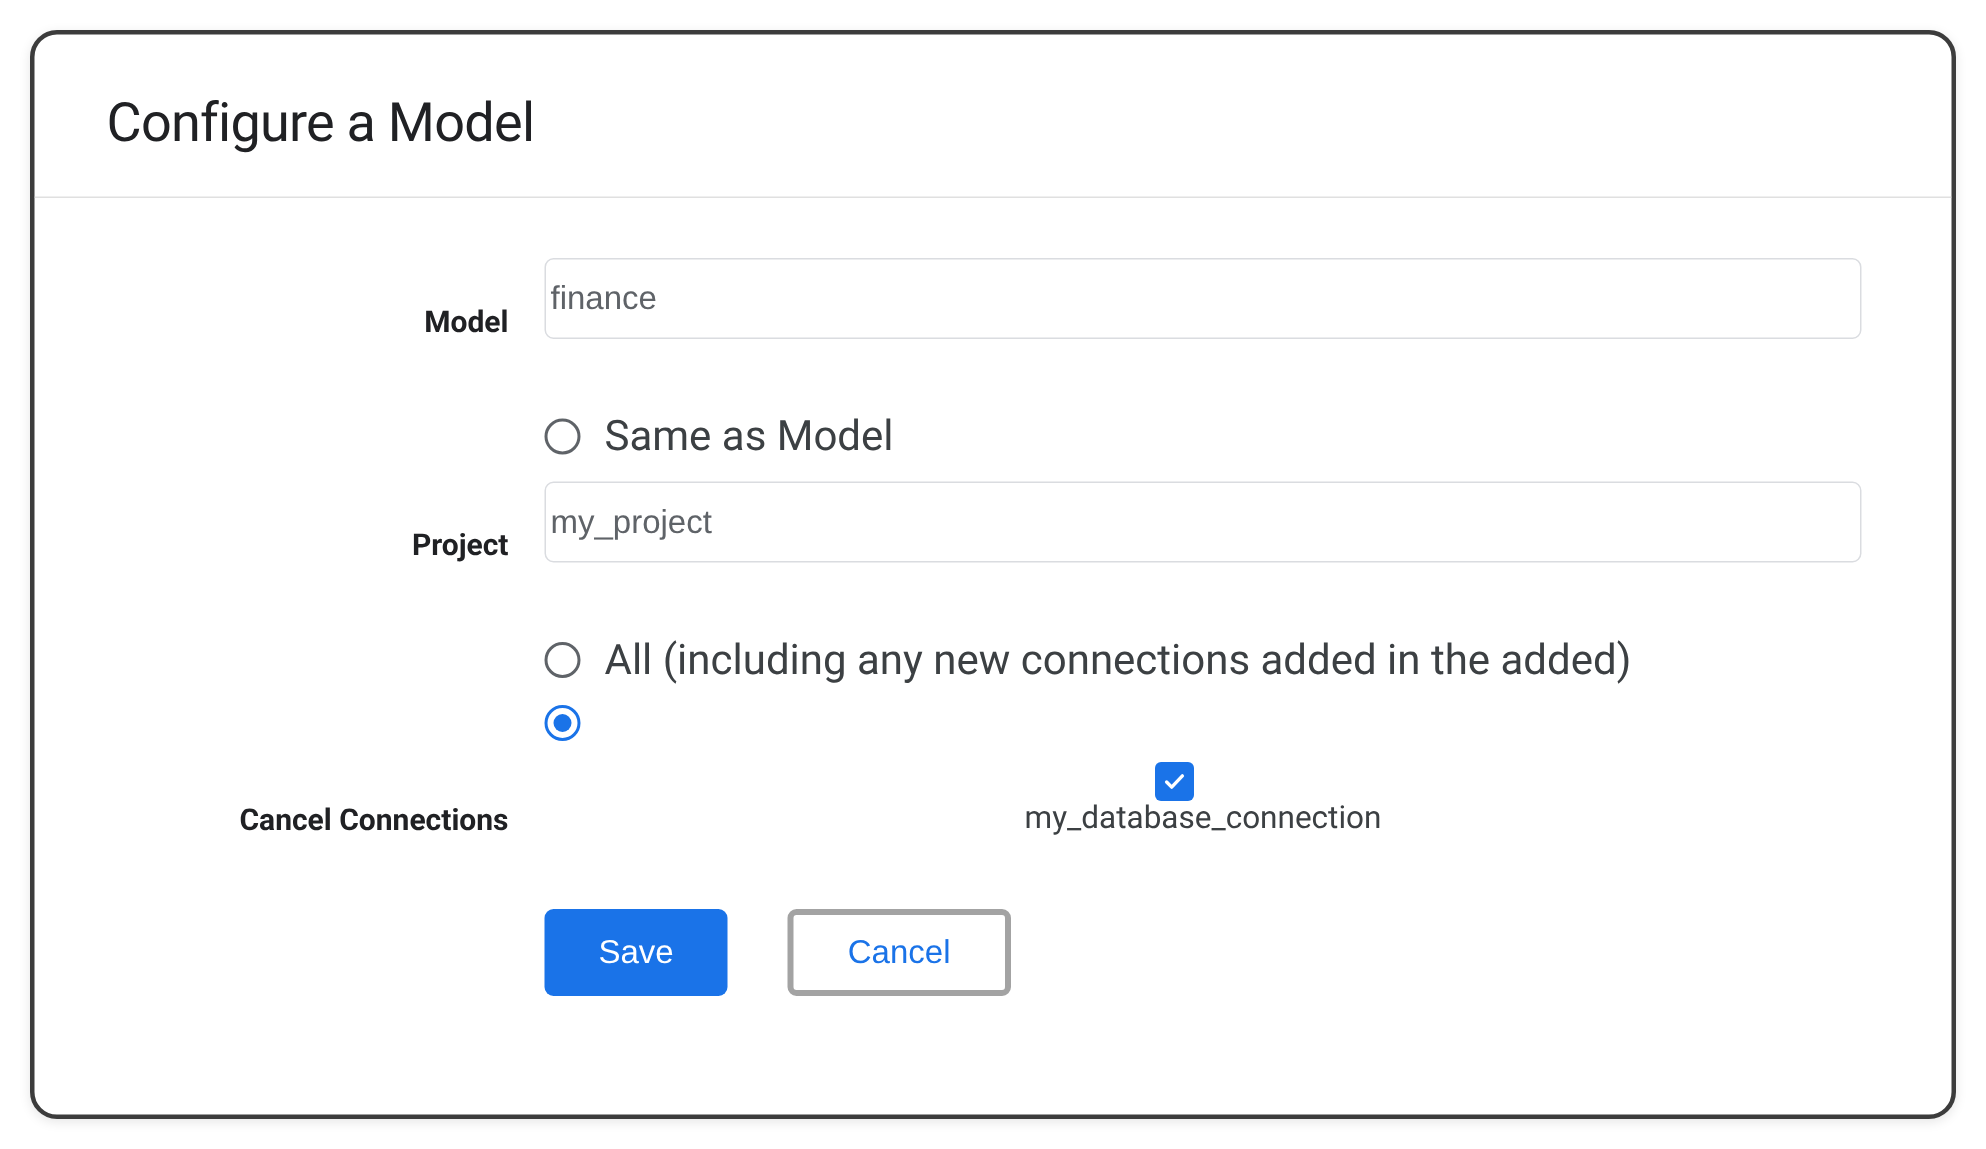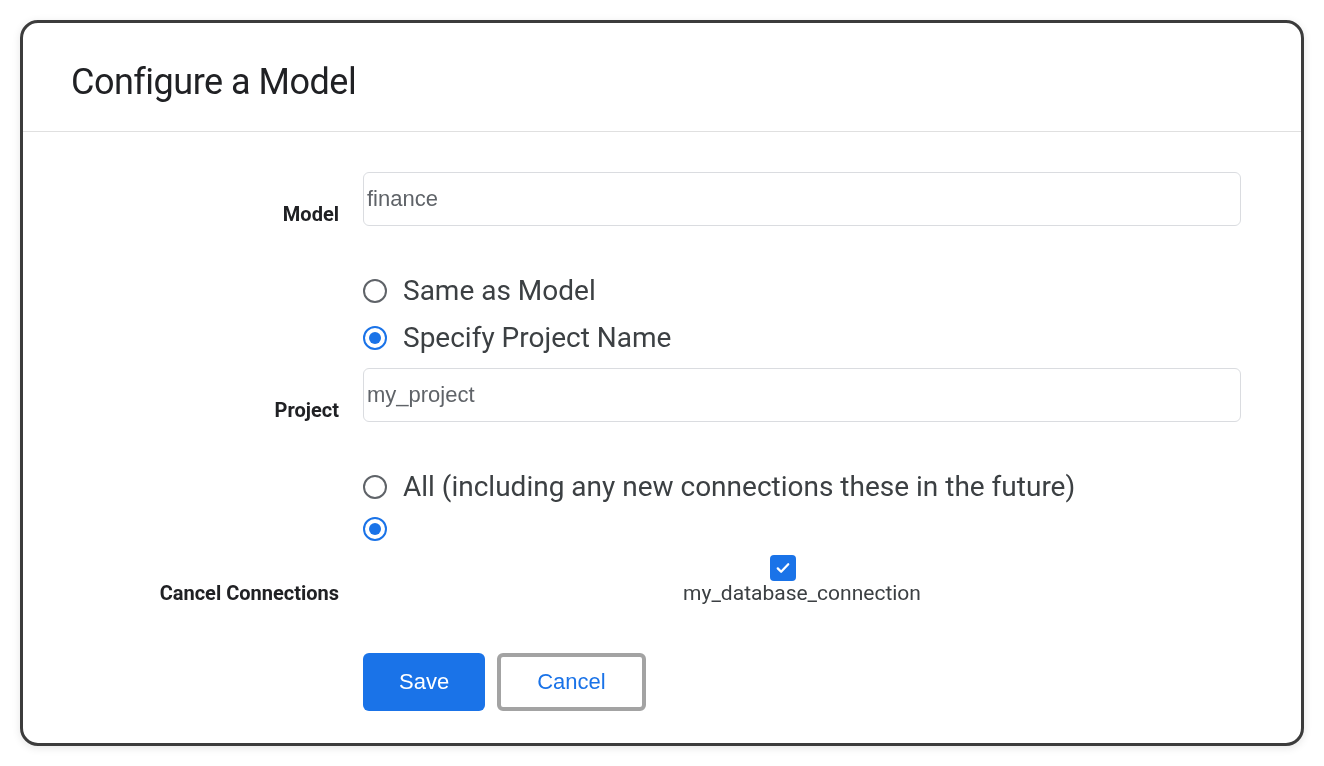--- a/index.html
+++ b/index.html
@@ -119,21 +119,21 @@
       justify-content: center;
       margin-right: 38px;
       flex-shrink: 0;
     }
     .checkbox-label {
       font-size: 21px;
       color: #3c4043;
     }
     .button-row {
       display: flex;
-      gap: 12px;
+      gap: 40px;
       margin-left: 280px;
       margin-top: 0px;
     }
     .btn {
       height: 58px;
       padding: 0 36px;
       font-size: 22px;
       border-radius: 6px;
       cursor: pointer;
       display: inline-flex;
@@ -168,38 +168,32 @@
       </div>
     </div>
 
     <div class="form-row">
       <div class="form-label top">Project</div>
       <div class="form-control">
         <div class="radio-row">
           <span class="radio-circle"></span>
           <span class="radio-label">Same as Model</span>
         </div>
-        <div class="radio-row">
-          <span class="radio-circle selected">
-            <span class="radio-dot"></span>
-          </span>
-          <span class="radio-label">Specify Project Name</span>
-        </div>
         <div class="sub-input">
           <input type="text" class="text-input" value="my_project" style="">
         </div>
       </div>
     </div>
 
     <div class="form-row">
       <div class="form-label top">Cancel Connections</div>
       <div class="form-control">
         <div class="radio-row">
           <span class="radio-circle"></span>
-          <span class="radio-label">All (including any new connections these in the future)</span>
+          <span class="radio-label">All (including any new connections added in the added)</span>
         </div>
         <div class="radio-row">
           <span class="radio-circle selected">
             <span class="radio-dot"></span>
           </span>
         </div>
         <div class="checkbox-row">
           <span class="checkbox-box">
             <svg width="18" height="18" viewBox="0 0 24 24" fill="none">
               <path d="M5 12.5L9.5 17L19 7" stroke="#fff" stroke-width="3" stroke-linecap="round" stroke-linejoin="round"></path>

